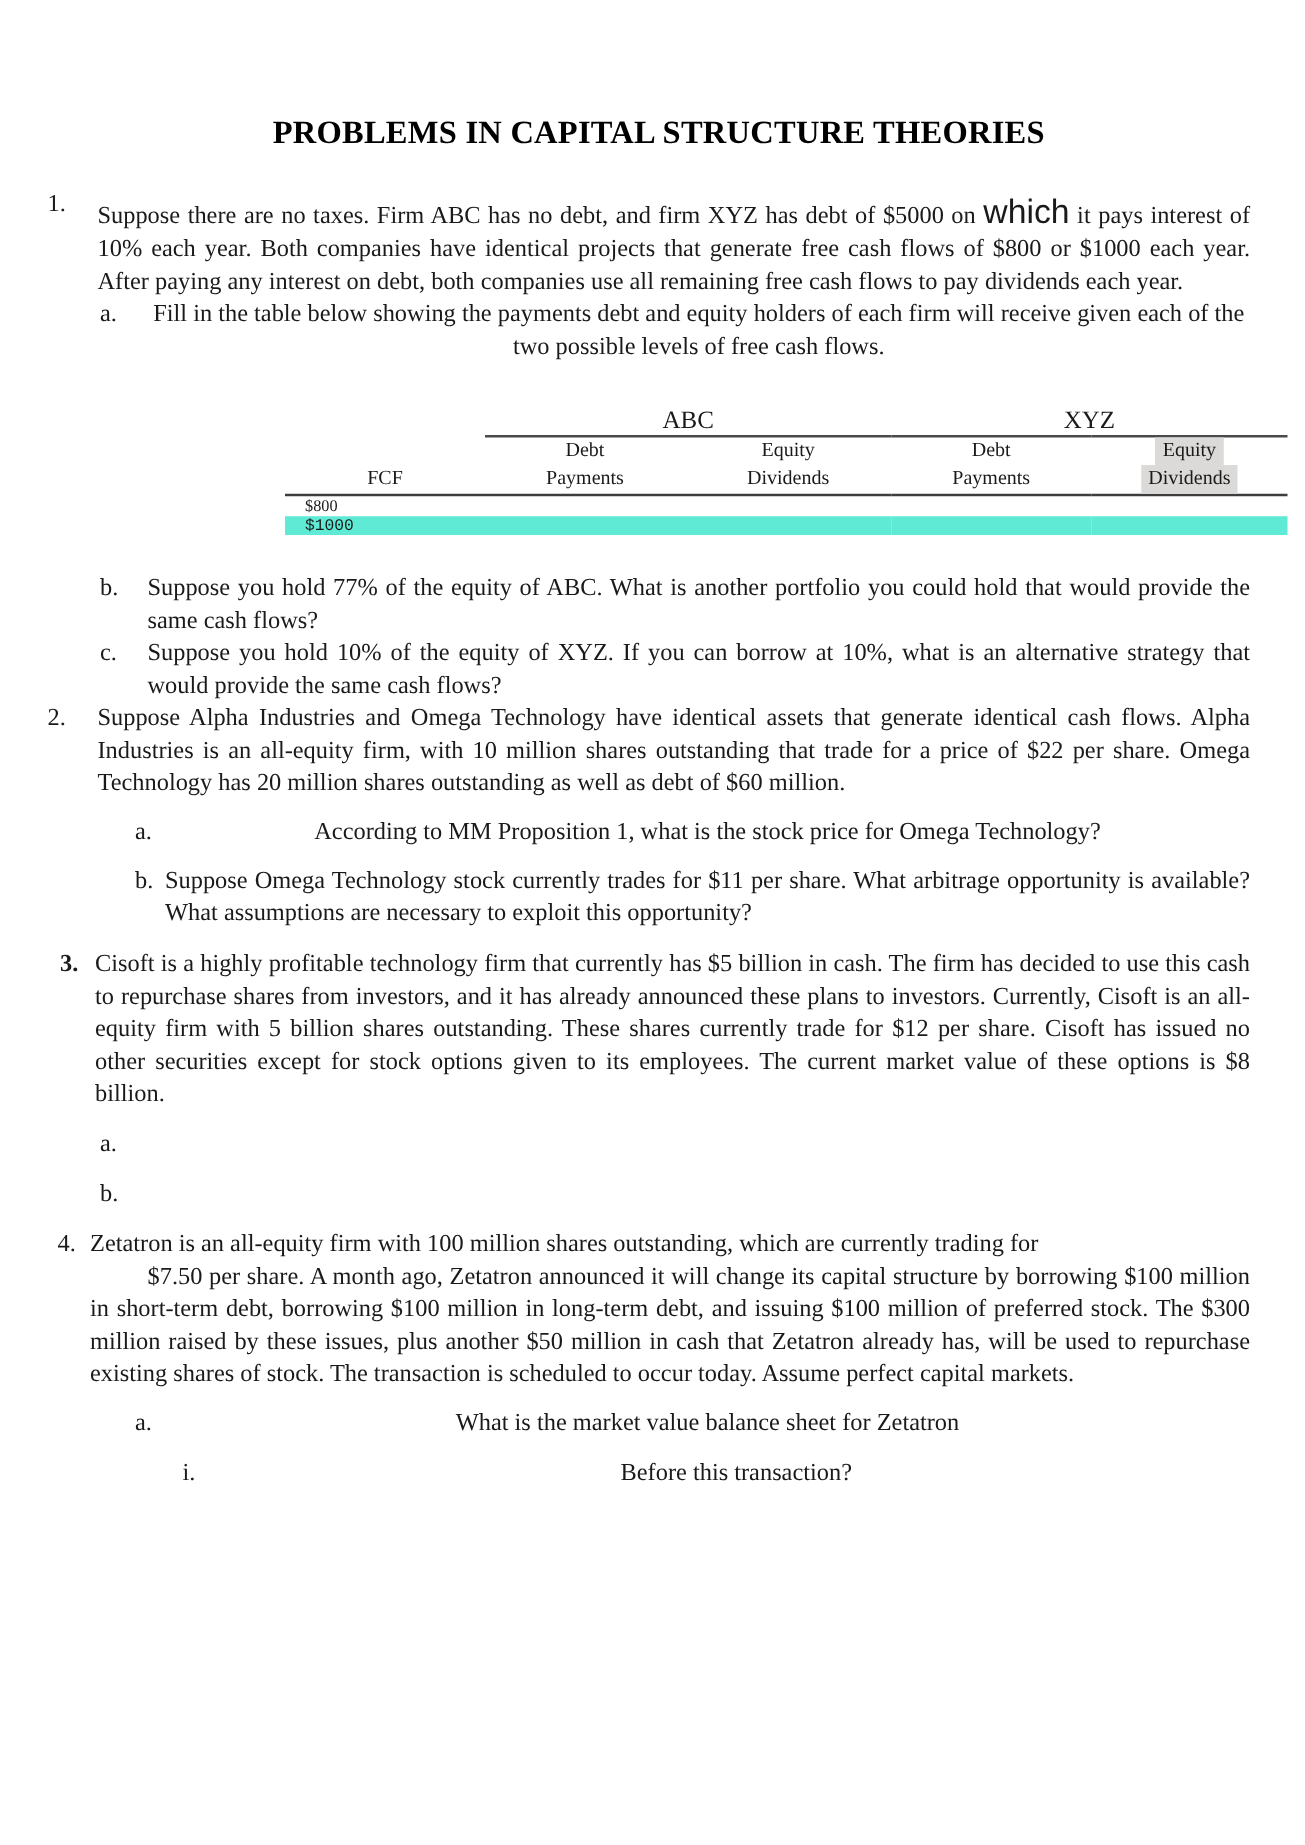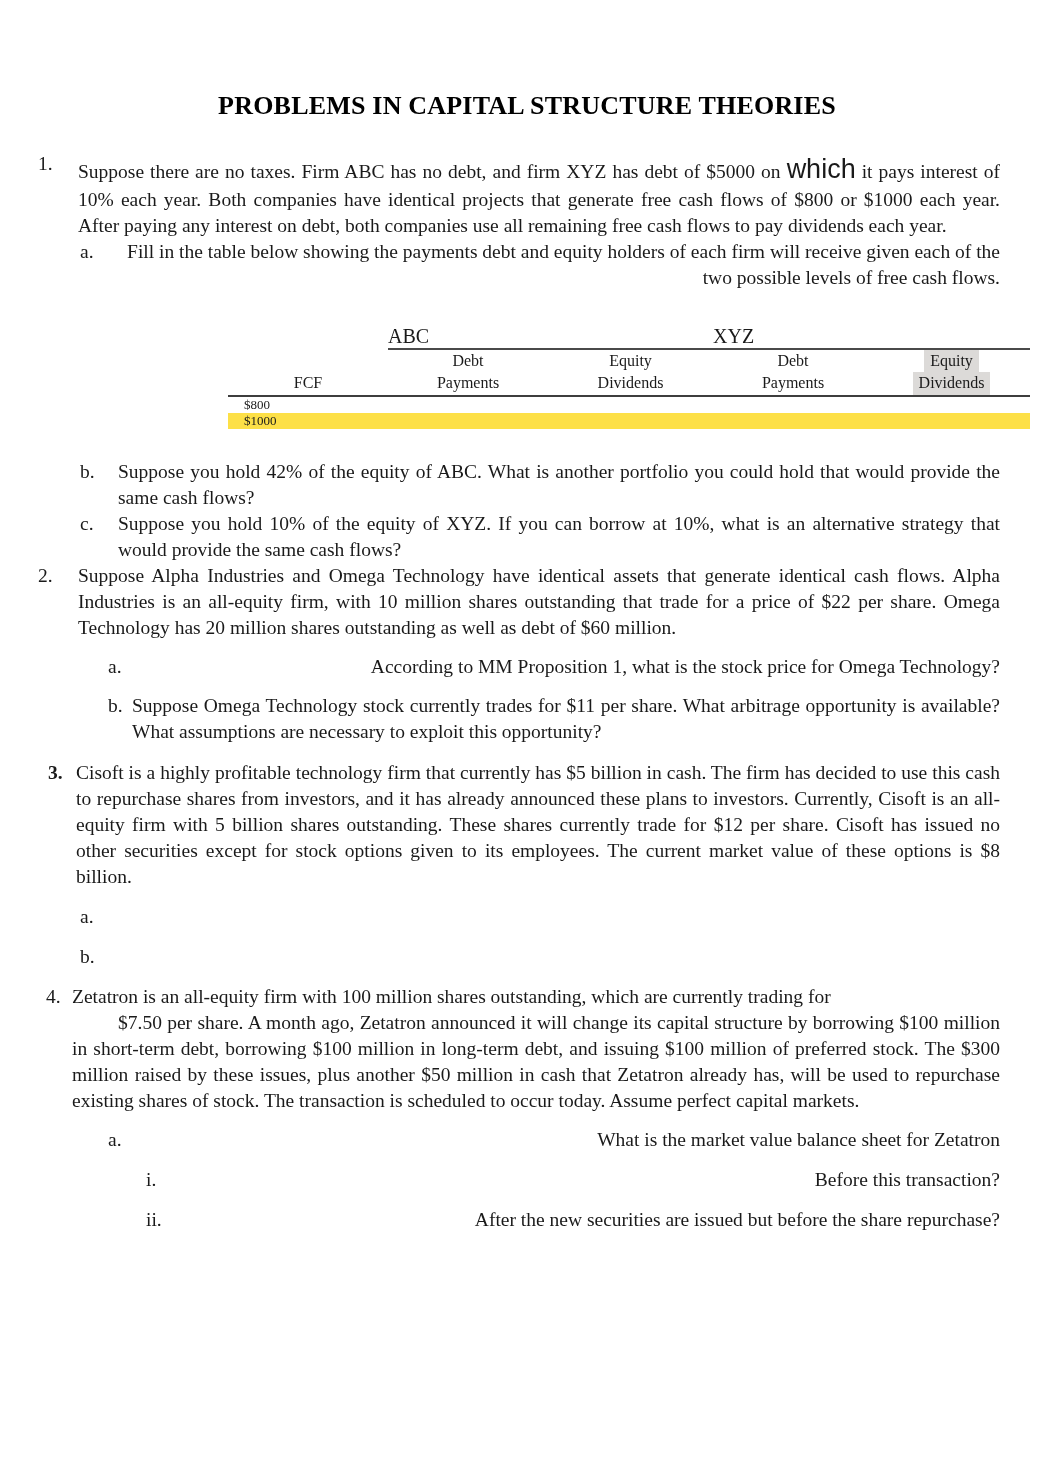--- a/index.html
+++ b/index.html
@@ -51,21 +51,21 @@
     line-height: 1.335;
   }
   .li .marker {
     flex: 0 0 auto;
     text-align: left;
   }
   .li .body {
     flex: 1 1 auto;
     text-align: justify;
   }
-  .li .body.nojust { text-align: right; }
+  .li .body.nojust { text-align: center; }
 
   
   .lvl1 > .marker { width: 40px; }
   .lvl1 { margin-bottom: 0; }
 
   
   .lvl2 { margin-left: 42px; }
   .lvl2 > .marker { width: 38px; }
 
   
@@ -108,21 +108,21 @@
   table.fcf col.c-e2   { width: 157px; }
 
   table.fcf td, table.fcf th {
     padding: 0;
     vertical-align: bottom;
     font-weight: normal;
   }
 
   
   .firm-row td {
-    text-align: left;
+    text-align: center;
     font-weight: bold;
     font-size: 20px;
     padding-bottom: 9px;
   }
 
   
   .rule-row td {
     height: 0;
   }
   .rule-span {
@@ -156,21 +156,22 @@
 
   .data-row td {
     font-size: 13px;
     padding: 7px 0 7px 0;
     text-align: left;
   }
   .data-row td.fcf-val {
     padding-left: 16px;
   }
   .data-row.shaded {
-    background: #fde047;
+    background: #5eead4;
+    font-family: Liberation Mono, monospace;
   }
 
   
   .hl-box {
     background: #dcdad8;
     padding: 0 6px;
     display: inline-block;
   }
 
   .gap-sm { height: 14px; }
@@ -255,21 +256,21 @@
             <td></td>
           </tr>
         </tbody>
       </table>
     </div>
 
     <div class="gap-md"></div>
 
     <div class="li lvl2">
       <span class="marker">b.</span>
-      <span class="body">Suppose you hold 42% of the equity of ABC. What is another portfolio you could hold that would provide the same cash flows?</span>
+      <span class="body">Suppose you hold 77% of the equity of ABC. What is another portfolio you could hold that would provide the same cash flows?</span>
     </div>
 
     <div class="li lvl2">
       <span class="marker">c.</span>
       <span class="body">Suppose you hold 10% of the equity of XYZ. If you can borrow at 10%, what is an alternative strategy that would provide the same cash flows?</span>
     </div>
 
     <div class="li lvl1">
       <span class="marker">2.</span>
       <span class="body">Suppose Alpha Industries and Omega Technology have identical assets that generate identical cash flows. Alpha Industries is an all-equity firm, with 10 million shares outstanding that trade for a price of $22 per share. Omega Technology has 20 million shares outstanding as well as debt of $60 million.</span>
@@ -310,20 +311,16 @@
     <div class="li lvl2b">
       <span class="marker">a.</span>
       <span class="body nojust">What is the market value balance sheet for Zetatron</span>
     </div>
 
     <div class="li lvl3">
       <span class="marker">i.</span>
       <span class="body nojust">Before this transaction?</span>
     </div>
 
-    <div class="li lvl3">
-      <span class="marker">ii.</span>
-      <span class="body nojust">After the new securities are issued but before the share repurchase?</span>
-    </div>
 
 
   </div>
 </div>
 
 </body></html>

